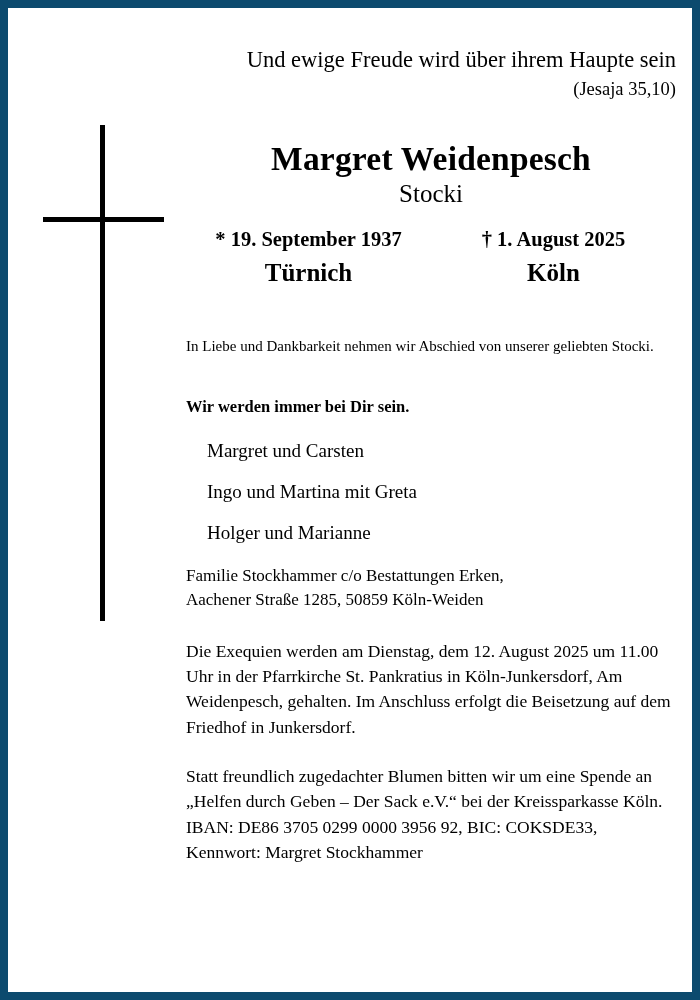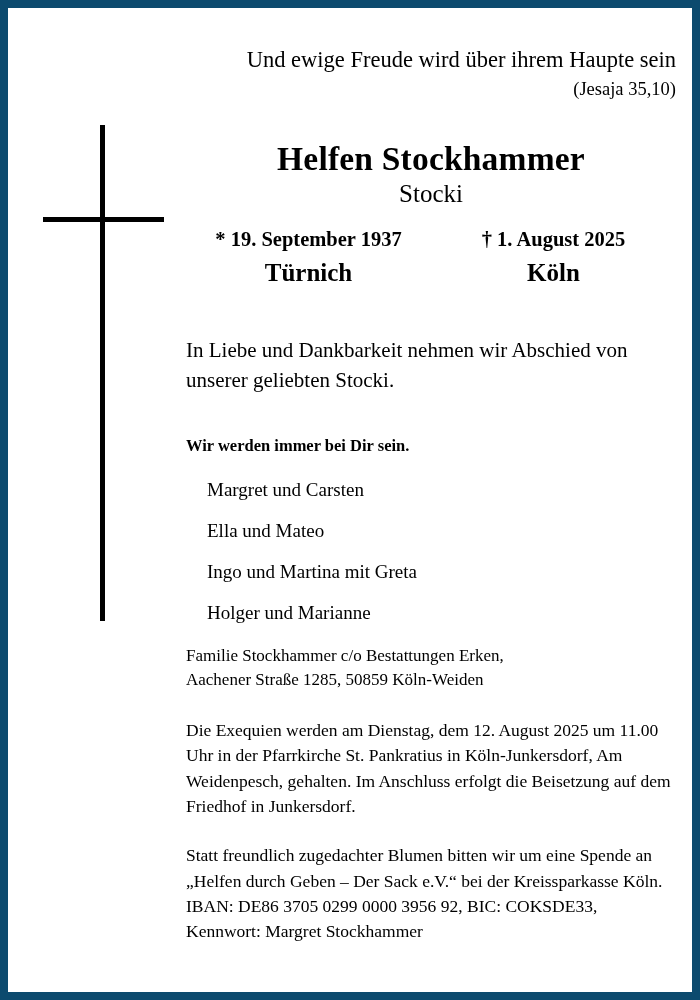--- a/index.html
+++ b/index.html
@@ -97,21 +97,21 @@
   }
   .date-col .date-line {
     white-space: nowrap;
   }
   .date-col .place-line {
     font-size: 25px;
   }
 
   .farewell {
     margin-top: 45px;
-    font-size: 21px;
+    font-size: 15px;
     line-height: 1.42;
   }
 
   .pledge {
     margin-top: 40px;
     font-size: 16.5px;
     font-weight: bold;
   }
 
   .survivors {
@@ -150,41 +150,40 @@
   <div id="cross">
     <div class="bar-vertical"></div>
     <div class="bar-horizontal"></div>
   </div>
 
   <div id="content">
 
     <div class="verse">Und ewige Freude wird über ihrem Haupte sein</div>
     <div class="verse-source">(Jesaja 35,10)</div>
 
-    <div class="deceased-name">Helfen Stockhammer</div>
+    <div class="deceased-name">Margret Weidenpesch</div>
     <div class="deceased-nickname">Stocki</div>
 
     <div class="dates">
       <div class="date-col">
         <div class="date-line">* 19. September 1937</div>
         <div class="place-line">Türnich</div>
       </div>
       <div class="date-col">
         <div class="date-line">† 1. August 2025</div>
         <div class="place-line">Köln</div>
       </div>
     </div>
 
     <div class="farewell">In Liebe und Dankbarkeit nehmen wir Abschied von unserer geliebten Stocki.</div>
 
     <div class="pledge">Wir werden immer bei Dir sein.</div>
 
     <div class="survivors">
       <div class="survivor-line">Margret und Carsten</div>
-      <div class="survivor-line">Ella und Mateo</div>
       <div class="survivor-line">Ingo und Martina mit Greta</div>
       <div class="survivor-line">Holger und Marianne</div>
     </div>
 
     <div class="address-block">
       <div>Familie Stockhammer c/o Bestattungen Erken,</div>
       <div>Aachener Straße 1285, 50859 Köln-Weiden</div>
     </div>
 
     <div class="service-block">Die Exequien werden am Dienstag, dem 12. August 2025 um 11.00 Uhr in der Pfarrkirche St. Pankratius in Köln-Junkersdorf, Am Weidenpesch, gehalten. Im Anschluss erfolgt die Beisetzung auf dem Friedhof in Junkersdorf.</div>

